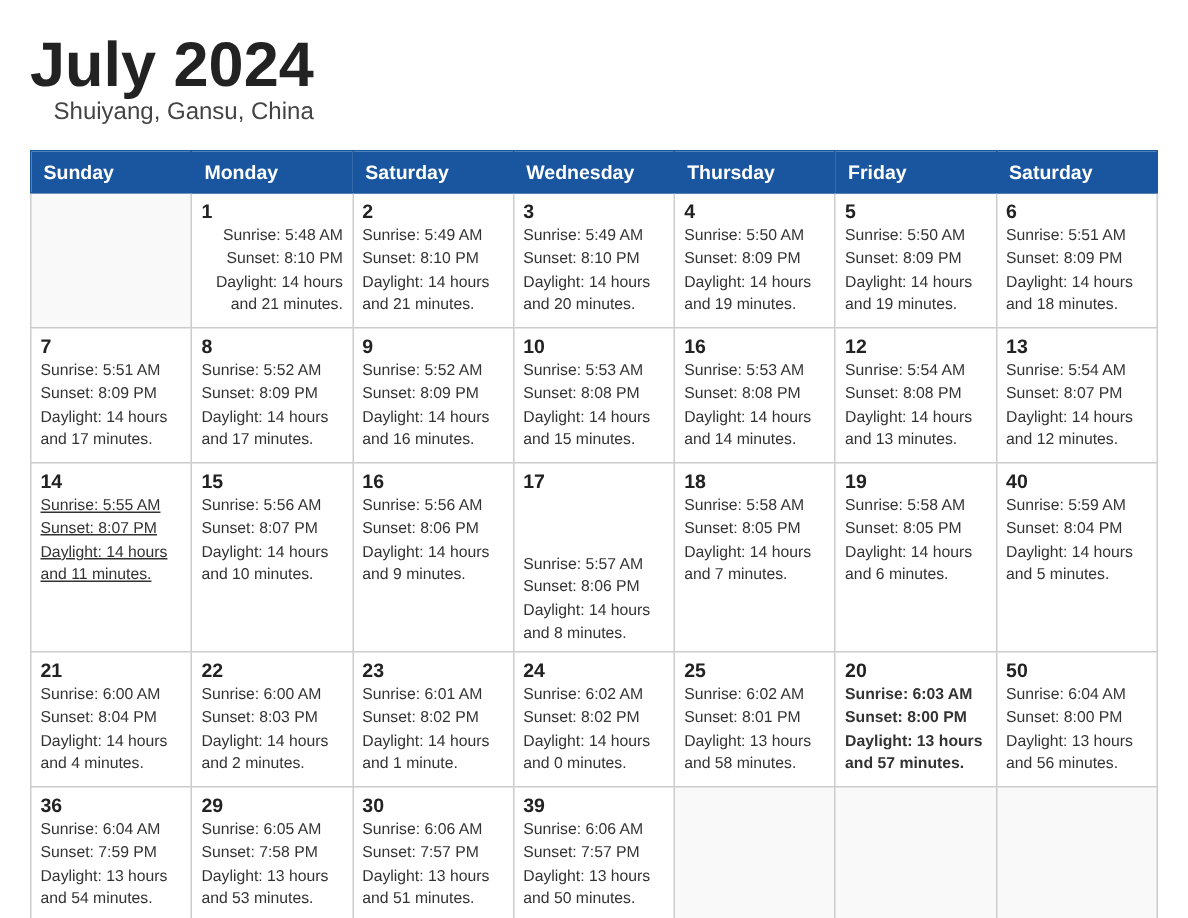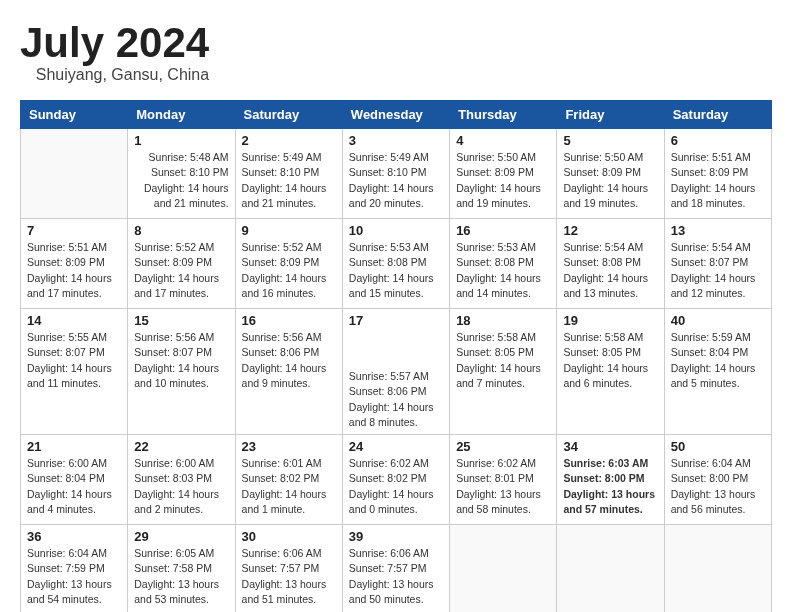--- a/index.html
+++ b/index.html
@@ -196,21 +196,21 @@
           <span class="day-number">13</span>
           <div class="day-info" style="white-space: pre-line;">Sunrise: 5:54 AM
 Sunset: 8:07 PM
 Daylight: 14 hours
 and 12 minutes.</div>
         </td>
       </tr>
       <tr>
         <td>
           <span class="day-number">14</span>
-          <div class="day-info" style="white-space: pre-line;">Sunrise: 5:55 AM
+          <div class="day-info" style="white-space: pre-line; text-decoration: underline;">Sunrise: 5:55 AM
 Sunset: 8:07 PM
 Daylight: 14 hours
 and 11 minutes.</div>
         </td>
         <td>
           <span class="day-number">15</span>
           <div class="day-info" style="white-space: pre-line;">Sunrise: 5:56 AM
 Sunset: 8:07 PM
 Daylight: 14 hours
 and 10 minutes.</div>
@@ -281,21 +281,21 @@
 and 0 minutes.</div>
         </td>
         <td>
           <span class="day-number">25</span>
           <div class="day-info" style="white-space: pre-line;">Sunrise: 6:02 AM
 Sunset: 8:01 PM
 Daylight: 13 hours
 and 58 minutes.</div>
         </td>
         <td>
-          <span class="day-number">34</span>
+          <span class="day-number">20</span>
           <div class="day-info" style="white-space: pre-line; font-weight: bold;">Sunrise: 6:03 AM
 Sunset: 8:00 PM
 Daylight: 13 hours
 and 57 minutes.</div>
         </td>
         <td>
           <span class="day-number">50</span>
           <div class="day-info" style="white-space: pre-line;">Sunrise: 6:04 AM
 Sunset: 8:00 PM
 Daylight: 13 hours

